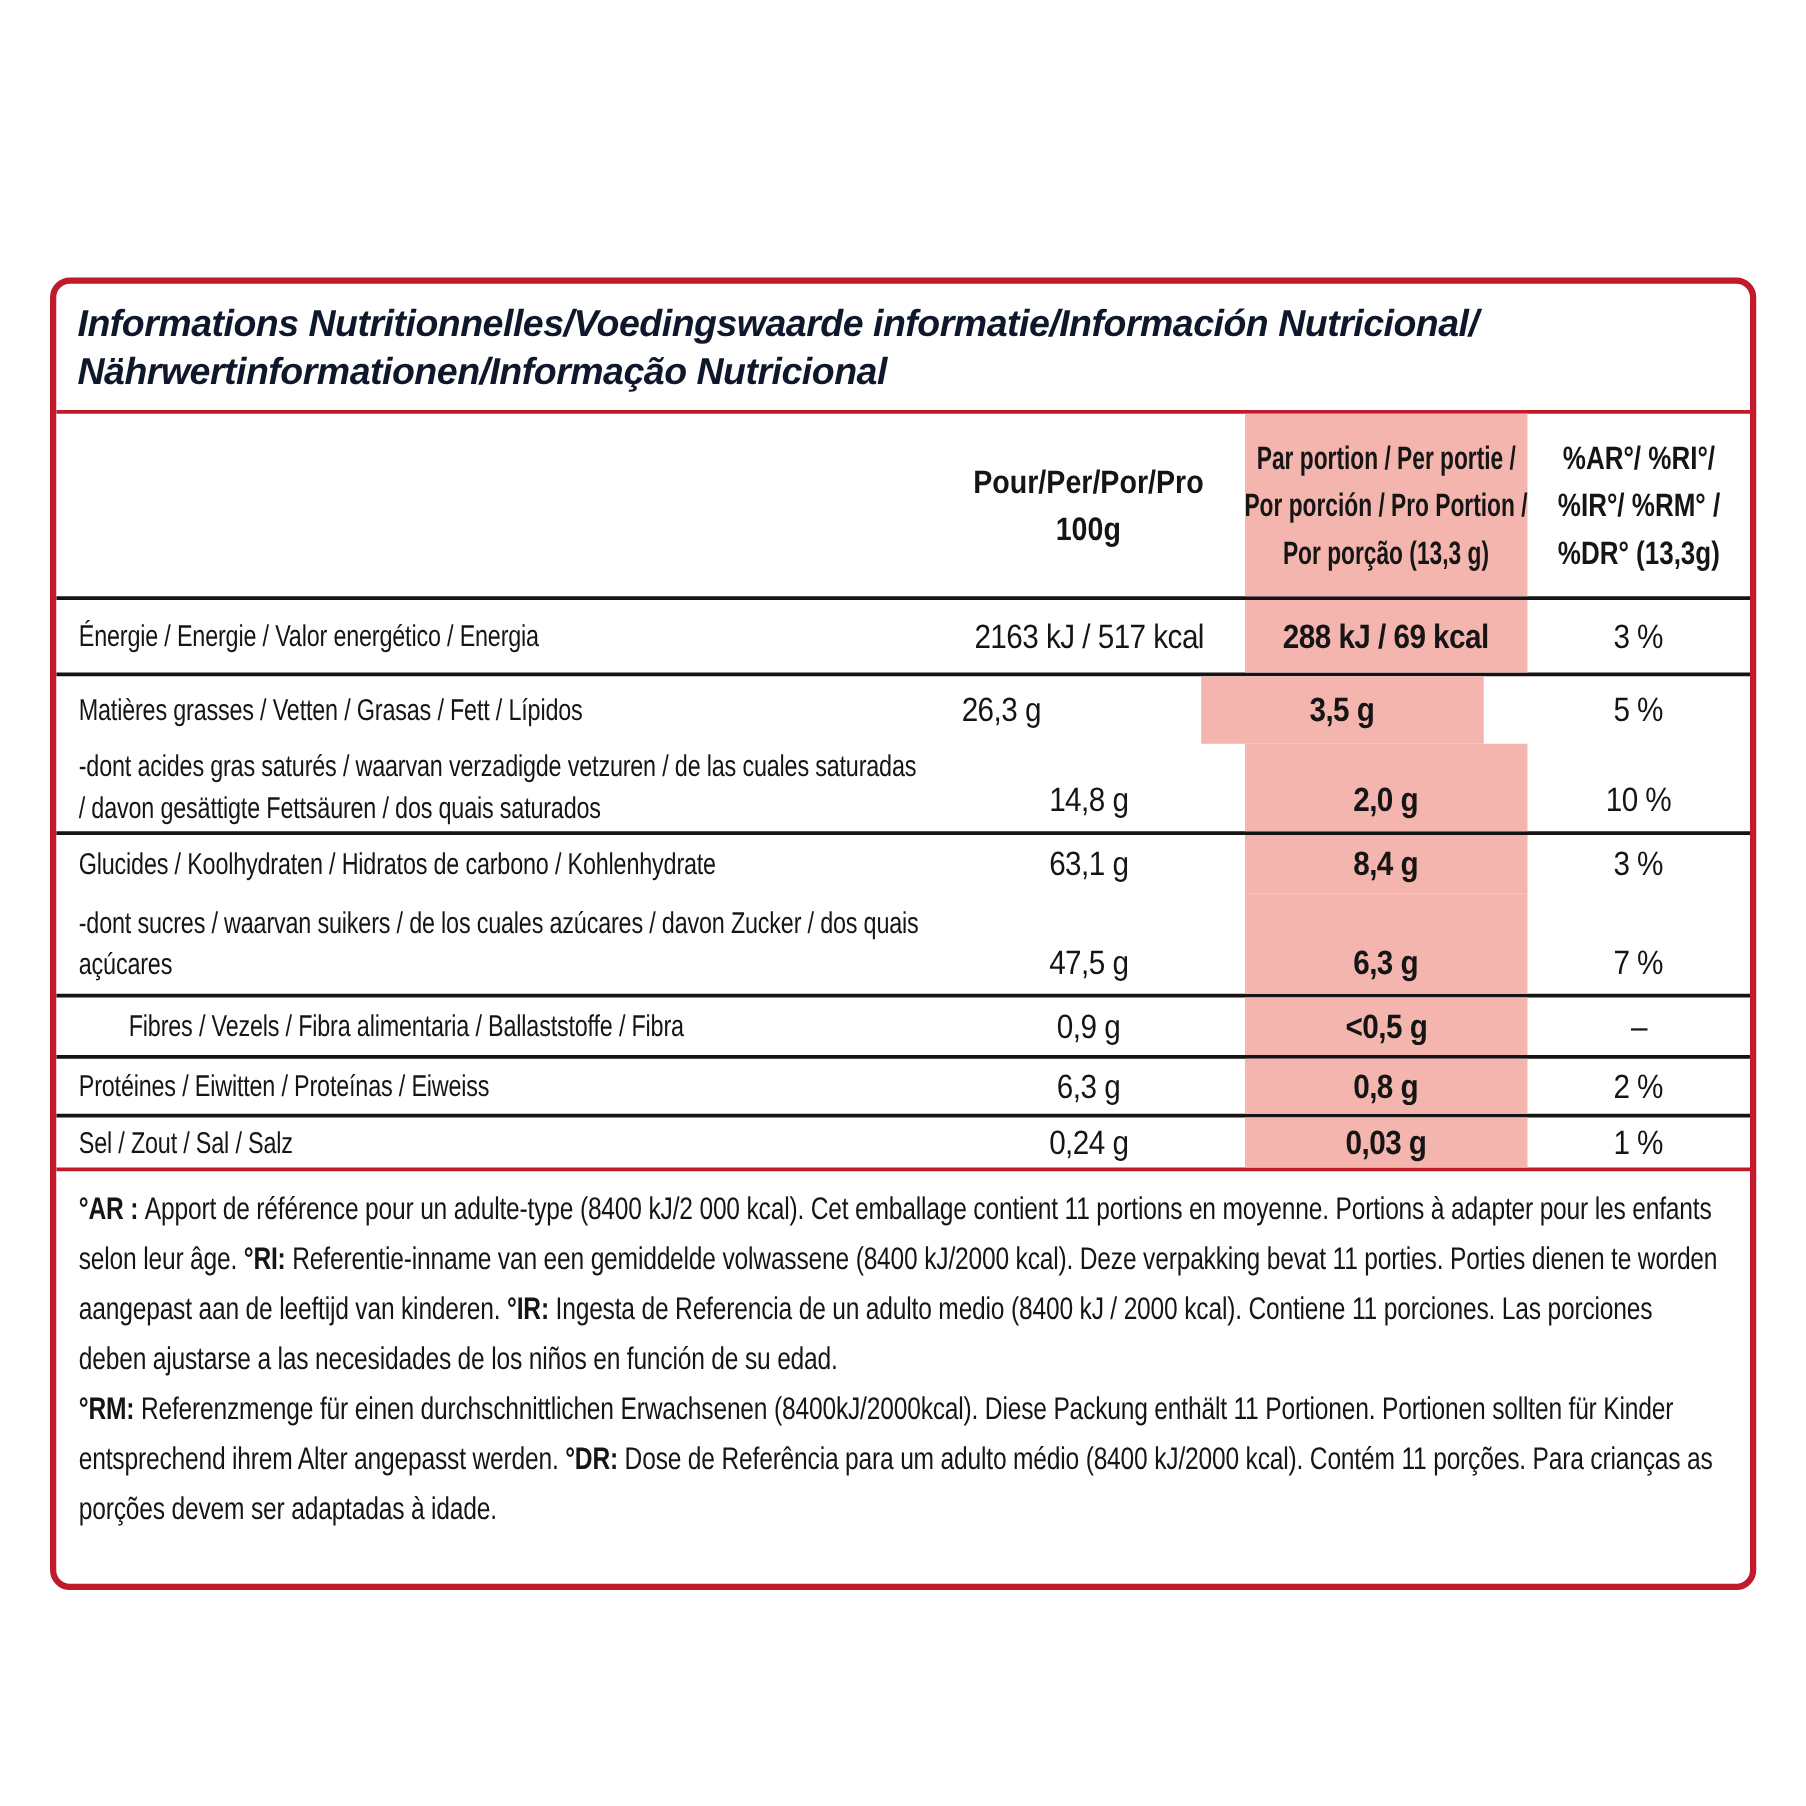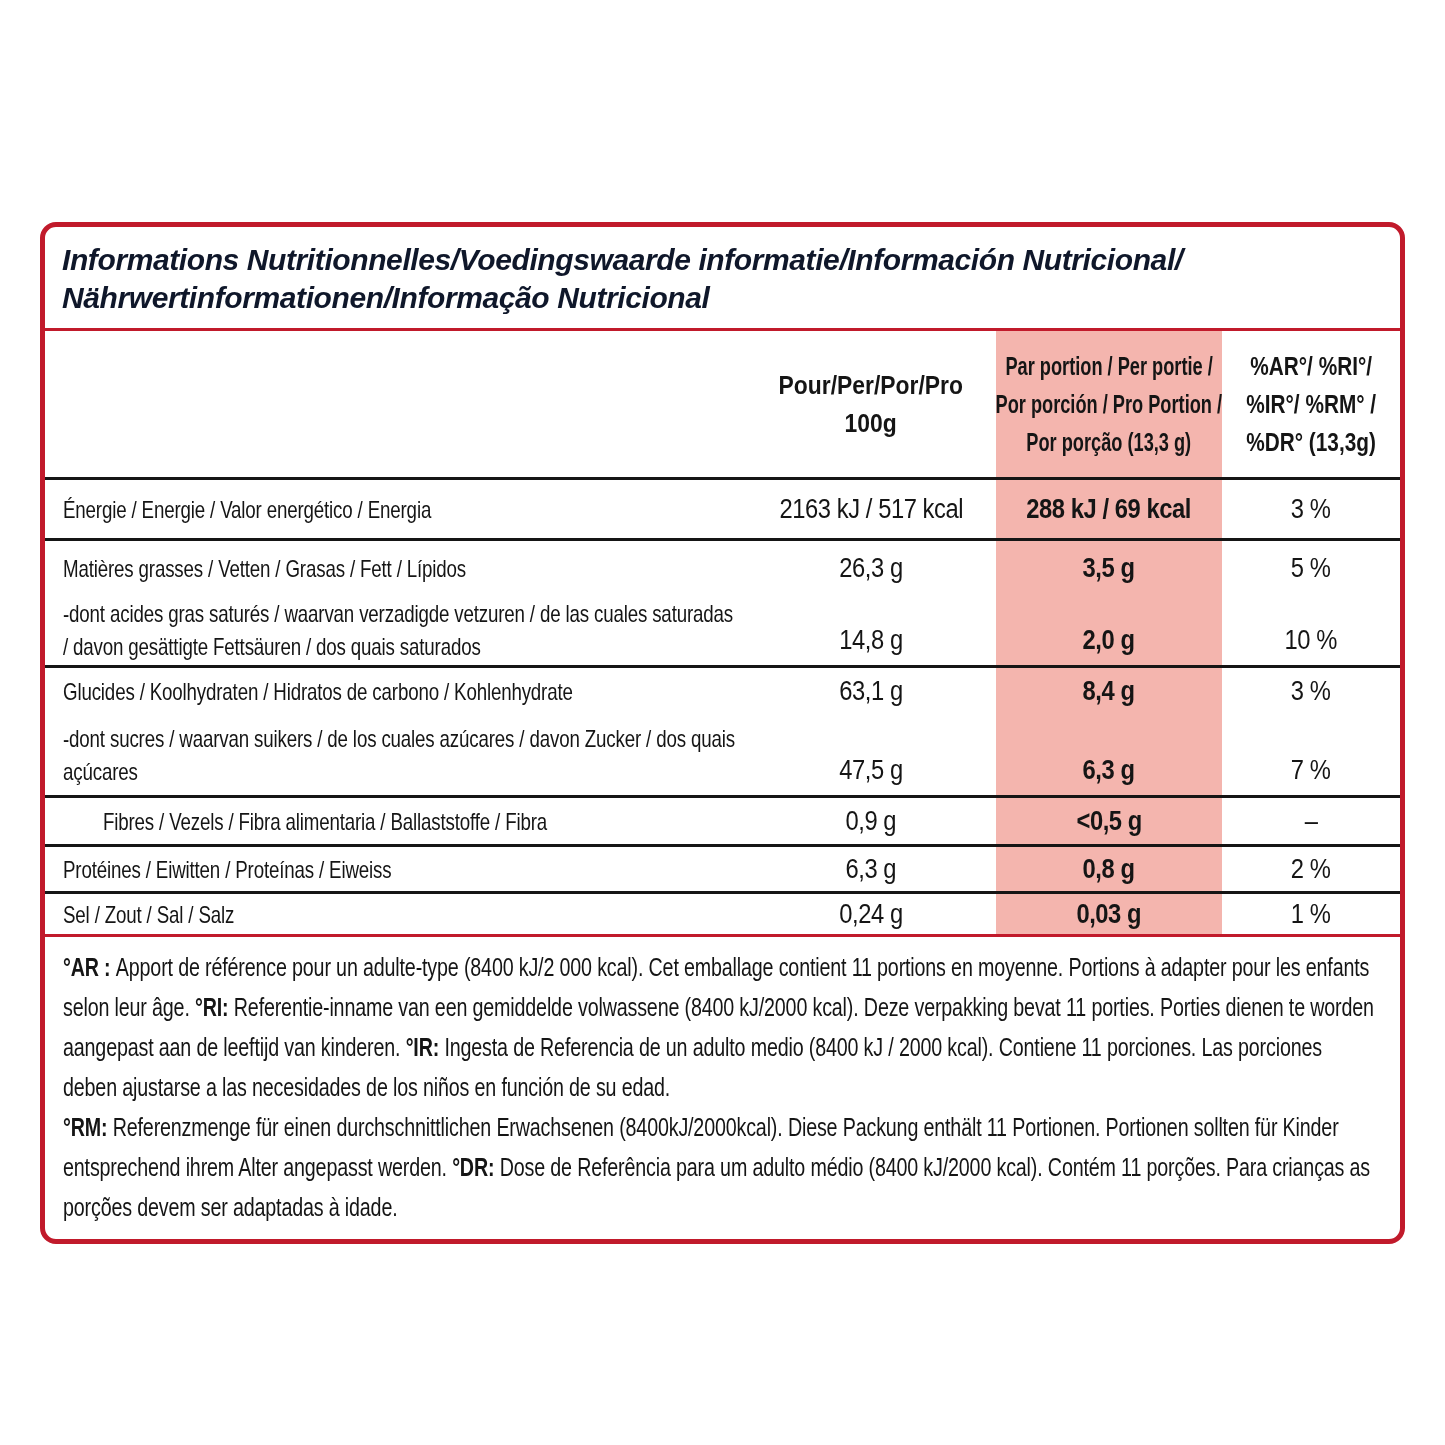--- a/index.html
+++ b/index.html
@@ -79,30 +79,30 @@
   .lbl {
     font-size: 24px;
     line-height: 33px;
     letter-spacing: -0.2px;
     width: 128%;
     transform: scaleX(0.78);
     transform-origin: 0 50%;
   }
   .vb .c-100, .vb .c-port, .vb .c-pct { justify-content: flex-end; padding-bottom: 9px; }
   .mh58 { min-height: 58px; }
-  .mh54 { min-height: 54px; }
+  .mh54 { min-height: 54px; gap: 35px; }
   .mh70 { min-height: 70px; }
   .mh47 { min-height: 47px; }
   .mh80 { min-height: 80px; }
   .mh46 { min-height: 46px; margin-left: 40px; }
   .mh44 { min-height: 44px; }
   .mh40 { min-height: 40px; }
   
   .footnotes {
-    padding: 10px 20px 12px 18px;
+    padding: 10px 20px 40px 18px;
     font-size: 25px;
     line-height: 40px;
   }
   .foot-p {
     width: 127%;
     transform: scaleX(0.787);
     transform-origin: 0 0;
     letter-spacing: -0.2px;
   }
   .foot-p b { font-weight: 700; }

